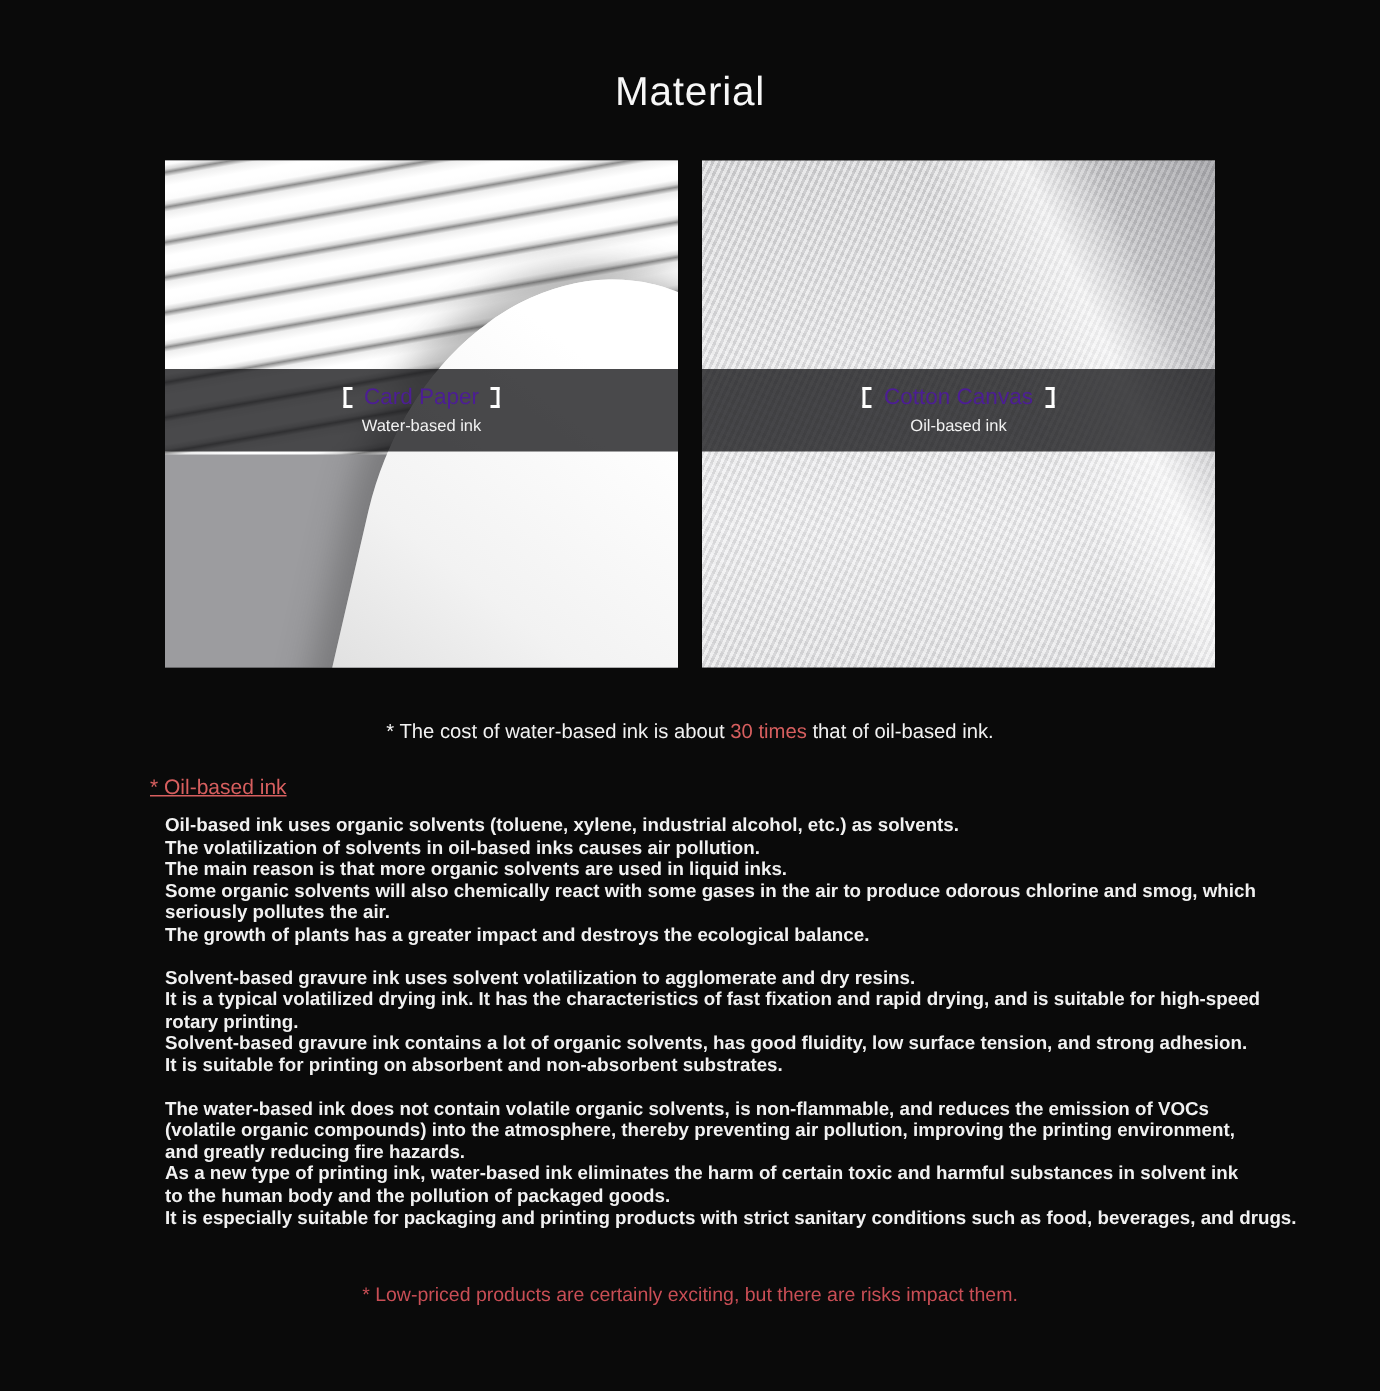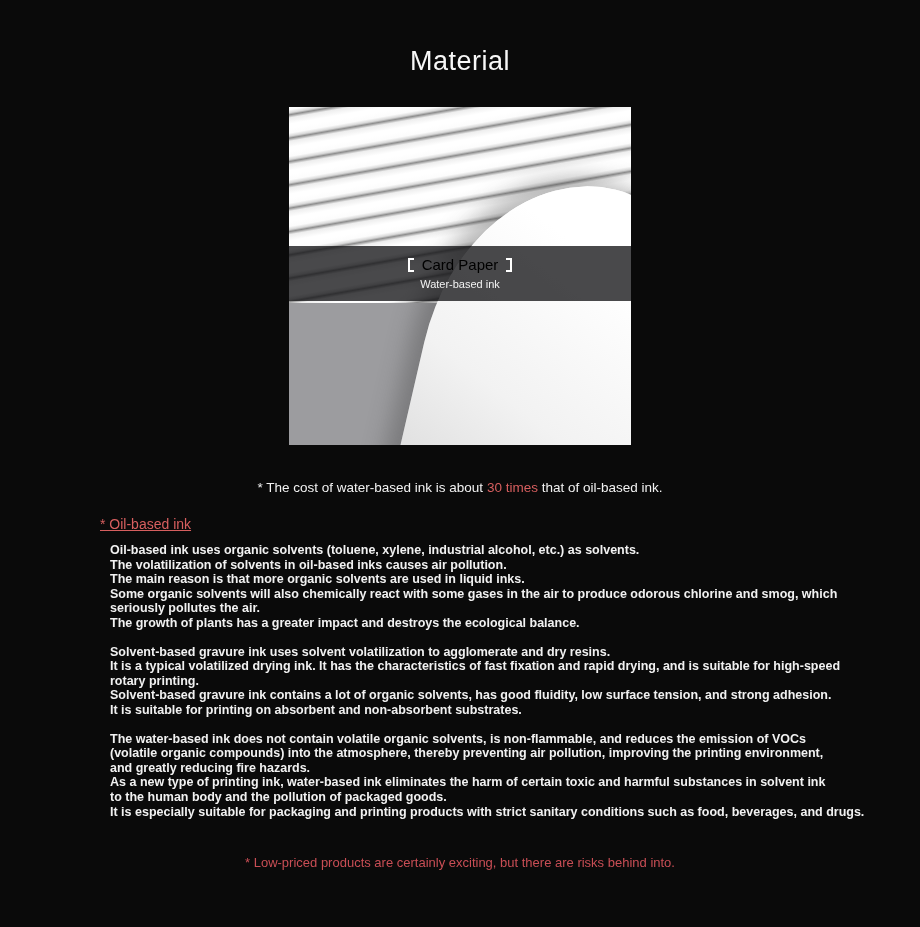--- a/index.html
+++ b/index.html
@@ -92,21 +92,21 @@
     height: 55px;
     background: rgba(22,22,24,0.78);
     display: flex;
     flex-direction: column;
     align-items: center;
     justify-content: center;
     gap: 4px;
     z-index: 3;
   }
   .band-label {
-    color: #000000;
+    color: #4c1d95;
     font-size: 15px;
     line-height: 17px;
     display: flex;
     align-items: center;
   }
   .brk {
     display: inline-block;
     width: 6px; height: 14px;
     border: 2.5px solid #ffffff;
     box-sizing: border-box;
@@ -172,20 +172,32 @@
       <div class="band">
         <div class="band-label">
           <span class="brk brk-left"></span>
           <span>Card Paper</span>
           <span class="brk brk-right"></span>
         </div>
         <div class="band-sub">Water-based ink</div>
       </div>
     </div>
 
+    <div class="img-card">
+      <div class="canvas-base"></div>
+      <div class="canvas-fold"></div>
+      <div class="band">
+        <div class="band-label">
+          <span class="brk brk-left"></span>
+          <span>Cotton Canvas</span>
+          <span class="brk brk-right"></span>
+        </div>
+        <div class="band-sub">Oil-based ink</div>
+      </div>
+    </div>
 
   </div>
 
   <div class="cost-note">
     <span>* The cost of water-based ink is about </span><span class="hl">30 times</span><span> that of oil-based ink.</span>
   </div>
 
   <div class="section-heading">* Oil-based ink</div>
   <div class="section-body">Oil-based ink uses organic solvents (toluene, xylene, industrial alcohol, etc.) as solvents.
 The volatilization of solvents in oil-based inks causes air pollution.
@@ -199,15 +211,15 @@
 Solvent-based gravure ink contains a lot of organic solvents, has good fluidity, low surface tension, and strong adhesion.
 It is suitable for printing on absorbent and non-absorbent substrates.</div>
 
   <div class="section-body">The water-based ink does not contain volatile organic solvents, is non-flammable, and reduces the emission of VOCs
 (volatile organic compounds) into the atmosphere, thereby preventing air pollution, improving the printing environment,
 and greatly reducing fire hazards.
 As a new type of printing ink, water-based ink eliminates the harm of certain toxic and harmful substances in solvent ink
 to the human body and the pollution of packaged goods.
 It is especially suitable for packaging and printing products with strict sanitary conditions such as food, beverages, and drugs.</div>
 
-  <div class="footer-note">* Low-priced products are certainly exciting, but there are risks behind into.</div>
+  <div class="footer-note">* Low-priced products are certainly exciting, but there are risks impact them.</div>
 
 </div>
 
 </body></html>

